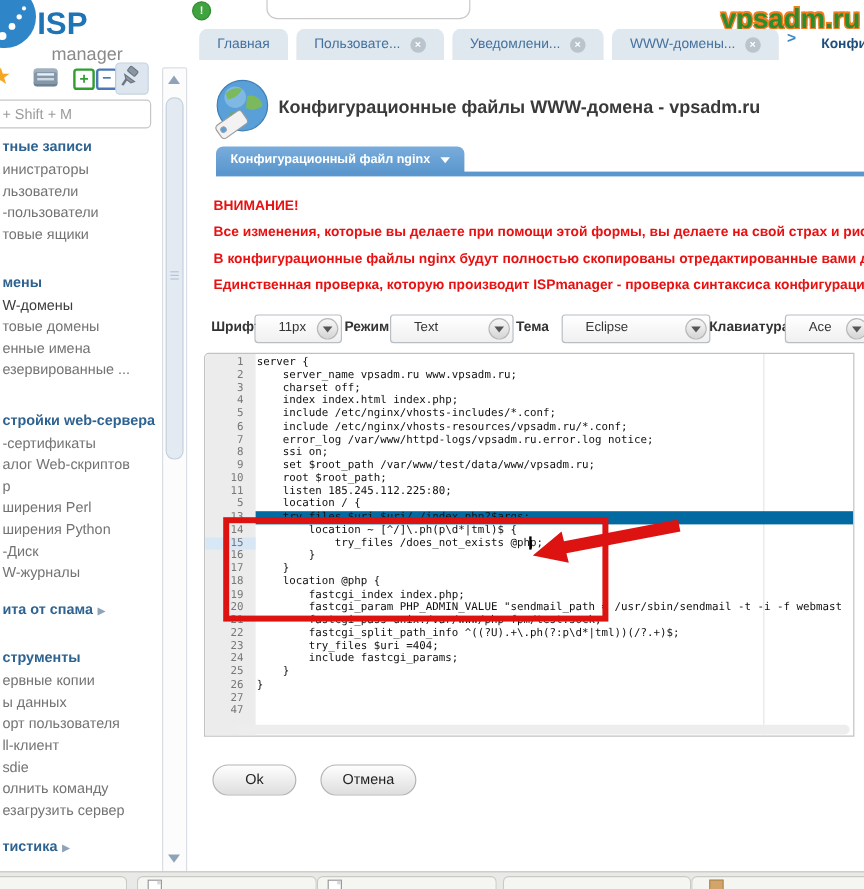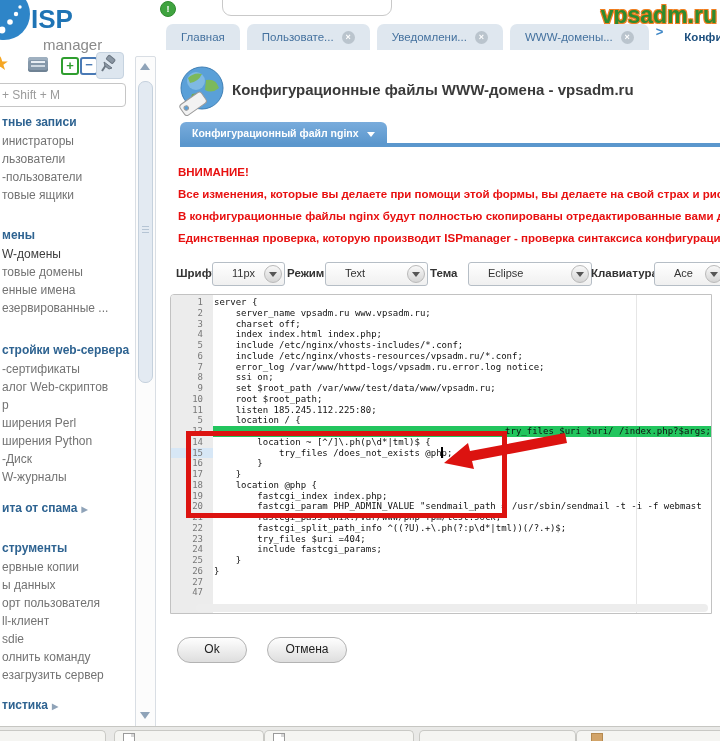--- a/index.html
+++ b/index.html
@@ -82,21 +82,21 @@
   
   #editor{left:170px;top:294px;width:540px;height:318px;border:1px solid #c2c2c2;
     border-radius:4px 0 0 0;background:#fff;overflow:hidden;}
   #gutter{position:absolute;left:0;top:0;width:42px;height:100%;background:#ececec;padding-top:2px;box-sizing:border-box;}
   .gut{height:10.75px;line-height:10.75px;font-family:"DejaVu Sans Mono",monospace;font-size:9px;
     color:#787878;text-align:right;padding-right:10px;}
   .gut.active{background:#d7e7f6;}
   #code{position:absolute;left:42px;top:0;right:0;height:100%;padding-top:2px;box-sizing:border-box;}
   .crow{height:10.75px;line-height:10.75px;font-family:"DejaVu Sans Mono",monospace;font-size:9px;
     color:#101010;white-space:pre;padding-left:1px;overflow:hidden;}
-  .crow.active{background:#22c55e;text-align:right;}
+  .crow.active{background:#0369a1;}
   #print-margin{position:absolute;left:465px;top:0;bottom:0;width:1px;background:#e6e6e6;}
   #hscroll{left:196px;top:604px;width:512px;height:8px;background:#ededed;border-radius:4px;}
   #text-cursor{left:441px;top:447px;width:2px;height:11px;background:#000;z-index:5;}
 
   
   #red-rect{left:186px;top:431px;width:311px;height:77px;border:5px solid #dc1310;z-index:6;}
   #red-arrow{left:430px;top:420px;z-index:7;}
 
   
   .btn{top:637px;height:24px;border:1px solid #b3b3b3;border-radius:13px;

